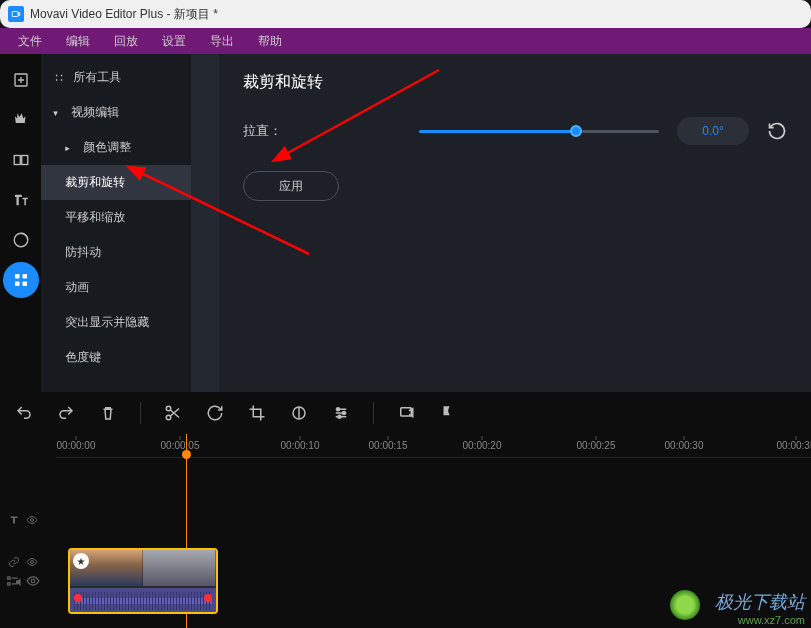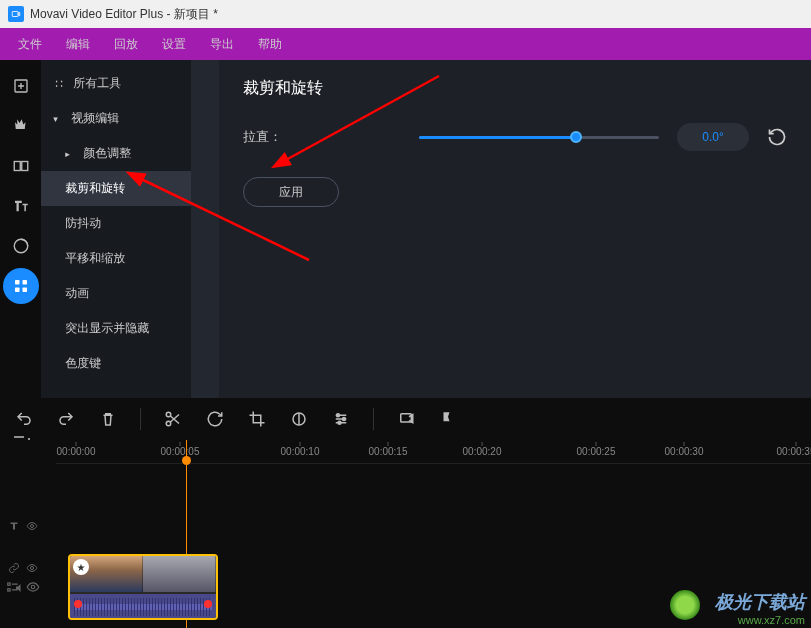--- a/index.html
+++ b/index.html
@@ -1,24 +1,24 @@
 <!DOCTYPE html>
 <html><head>
 <meta charset="utf-8">
 <style>
 * { margin: 0; padding: 0; box-sizing: border-box; font-family: "Microsoft YaHei", Arial, sans-serif; }
 body { width: 811px; height: 628px; background: #151515; overflow: hidden; position: relative; }
 
 
-.title-bar { height: 28px; background: #f0f0f0; display: flex; align-items: center; padding: 0 8px; font-size: 12px; color: #333; }
+.title-bar { height: 28px; background: #f0f0f0; display: flex; align-items: center; padding: 0 8px; font-size: 12px; color: #333; border-radius: 10px; }
 .title-bar .logo { width: 16px; height: 16px; background: #1a8cff; border-radius: 2px; margin-right: 6px; display: flex; align-items: center; justify-content: center; }
 .title-bar .logo svg { width: 10px; height: 10px; }
 
 
-.menu-bar { height: 32px; background: #a21caf; display: flex; align-items: center; padding: 0 6px; }
+.menu-bar { height: 26px; background: #701a75; display: flex; align-items: center; padding: 0 6px; }
 .menu-bar .menu-item { color: #ccc; font-size: 12px; padding: 4px 12px; cursor: pointer; }
 
 
 .main { display: flex; height: 338px; background: #151515; }
 
 
 .icon-rail { width: 44px; background: #0d0d0d; display: flex; flex-direction: column; align-items: center; padding-top: 8px; gap: 4px; }
 .rail-icon { width: 36px; height: 36px; border-radius: 50%; display: flex; align-items: center; justify-content: center; cursor: pointer; color: #bbb; }
 .rail-icon.active { background: #1a8cff; color: #fff; }
 .rail-icon svg { width: 18px; height: 18px; }
@@ -81,21 +81,21 @@
 .clip .dot-l,.clip .dot-r{position:absolute;bottom:10px;width:8px;height:8px;background:#ff3030;border-radius:50%;}
 .clip .dot-l{left:4px;} .clip .dot-r{right:4px;}
 
 
 .bl-icons { position: absolute; left: 6px; bottom: 40px; display: flex; flex-direction: column; gap: 10px; color: #666; }
 .bl-icons div { display:flex; gap:6px; align-items:center; }
 .bl-icons svg { width: 14px; height: 14px; }
 
 
 .watermark { position: absolute; right: 6px; bottom: 2px; text-align: right; }
-.watermark .wm-title { font-size: 18px; font-weight: bold; font-style: italic; color: #7aa8d8; }
+.watermark .wm-title { font-size: 18px; font-weight: normal; font-style: italic; color: #7aa8d8; }
 .watermark .wm-url { font-size: 11px; color: #5aa84a; }
 .watermark .wm-logo { position: absolute; right: 105px; bottom: 6px; width: 30px; height: 30px; border-radius: 50%; background: radial-gradient(circle,#8fd84a 40%,#3a8a1a 70%); }
 
 
 .plus-track { position:absolute; left:12px; top:434px; color:#bbb; cursor:pointer; }
 </style>
 </head>
 <body>
 
 <div class="title-bar">
@@ -168,24 +168,24 @@
         <span>视频编辑</span>
       </div>
     <div class="sb-item indent">
         <span class="chev">▸</span>
         <span>颜色调整</span>
       </div>
     <div class="sb-item indent selected">
         <span>裁剪和旋转</span>
       </div>
     <div class="sb-item indent">
+        <span>平移和缩放</span>
+      </div>
+    <div class="sb-item indent">
         <span>防抖动</span>
-      </div>
-    <div class="sb-item indent">
-        <span>平移和缩放</span>
       </div>
     <div class="sb-item indent">
         <span>动画</span>
       </div>
     <div class="sb-item indent">
         <span>突出显示并隐藏</span>
       </div>
     <div class="sb-item indent">
         <span>色度键</span>
       </div>

